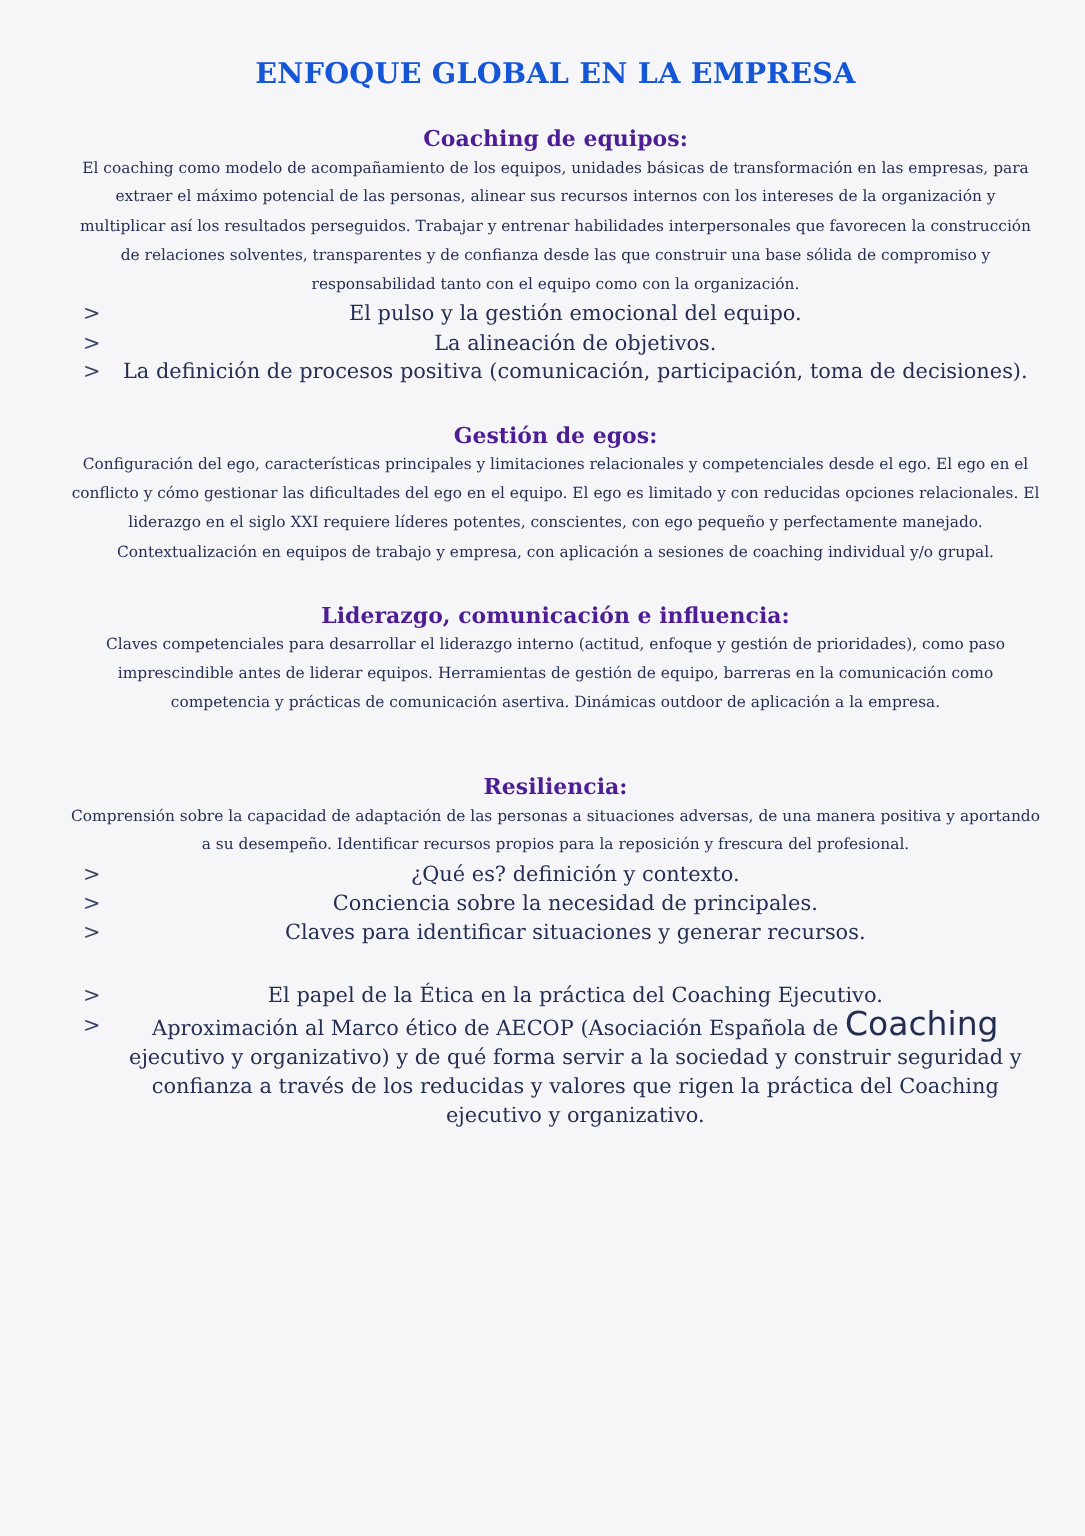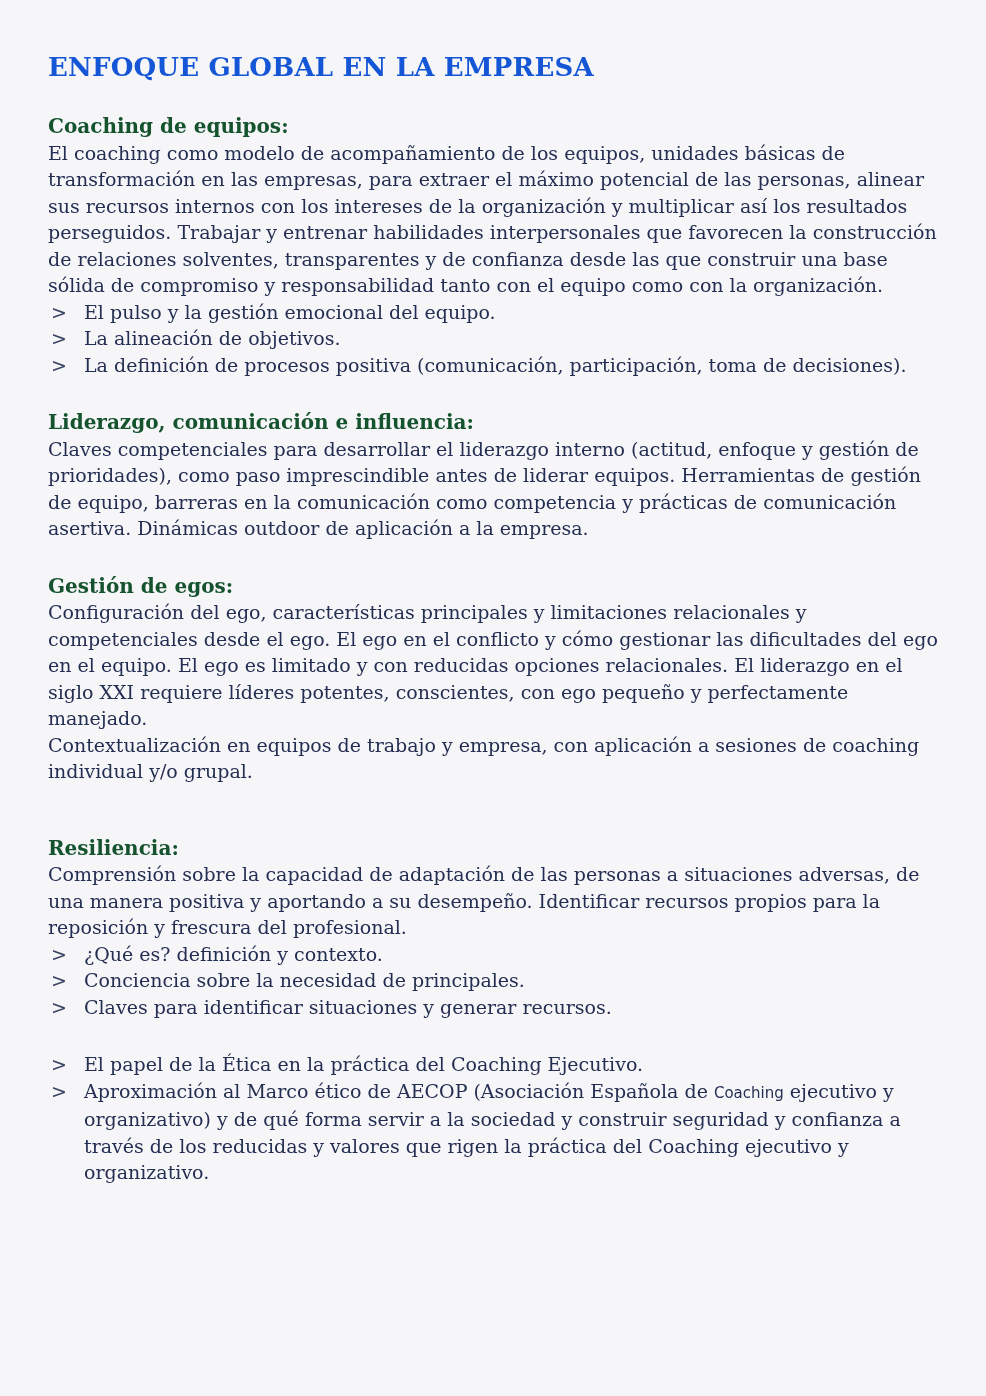--- a/index.html
+++ b/index.html
@@ -11,21 +11,22 @@
     height: 1396px;
     background: #f6f6f8;
     font-family: "DejaVu Serif", serif;
     color: #242e52;
     overflow: hidden;
   }
   .page {
     box-sizing: border-box;
     width: 986px;
     height: 1020px;
-    padding: 52px 40px 0 48px;
+    padding: 52px 40px 0 64px;
+    text-align: center;
   }
   .page-title {
     margin: 0 0 31px 0;
     font-size: 26px;
     font-weight: bold;
     color: #1556d7;
     letter-spacing: 0.2px;
   }
   .section {
     margin-top: 31px;
@@ -34,25 +35,25 @@
     margin-top: 0;
   }
   .section.gap-large {
     margin-top: 50px;
   }
   .section-heading {
     margin: 0;
     font-size: 20px;
     line-height: 26.5px;
     font-weight: bold;
-    color: #14532d;
+    color: #4c1d95;
   }
   .para {
     margin: 0;
-    font-size: 19px;
+    font-size: 14px;
     line-height: 26.5px;
     max-width: 898px;
   }
   .bullets {
     list-style: none;
     margin: 0;
     padding: 0;
   }
   .bullet {
     display: flex;
@@ -64,21 +65,21 @@
     flex: none;
     width: 33px;
     padding-left: 3px;
     color: #3a4565;
   }
   .bullet .btext {
     flex: 1;
   }
   .brand-word {
     font-family: "DejaVu Sans", sans-serif;
-    font-size: 15px;
+    font-size: 30px;
     line-height: 26.5px;
   }
 </style>
 </head>
 <body>
 
 <main class="page">
 
   <h1 class="page-title">ENFOQUE GLOBAL EN LA EMPRESA</h1>
 
@@ -95,28 +96,28 @@
         <span class="btext">La alineación de objetivos.</span>
       </li>
       <li class="bullet">
         <span class="marker">&gt;</span>
         <span class="btext">La definición de procesos positiva (comunicación, participación, toma de decisiones).</span>
       </li>
     </ul>
   </section>
 
   <section class="section">
-    <h2 class="section-heading">Liderazgo, comunicación e influencia:</h2>
-    <p class="para">Claves competenciales para desarrollar el liderazgo interno (actitud, enfoque y gestión de prioridades), como paso imprescindible antes de liderar equipos. Herramientas de gestión de equipo, barreras en la comunicación como competencia y prácticas de comunicación asertiva. Dinámicas outdoor de aplicación a la empresa.</p>
+    <h2 class="section-heading">Gestión de egos:</h2>
+    <p class="para">Configuración del ego, características principales y limitaciones relacionales y competenciales desde el ego. El ego en el conflicto y cómo gestionar las dificultades del ego en el equipo. El ego es limitado y con reducidas opciones relacionales. El liderazgo en el siglo XXI requiere líderes potentes, conscientes, con ego pequeño y perfectamente manejado.</p>
+    <p class="para">Contextualización en equipos de trabajo y empresa, con aplicación a sesiones de coaching individual y/o grupal.</p>
   </section>
 
   <section class="section">
-    <h2 class="section-heading">Gestión de egos:</h2>
-    <p class="para">Configuración del ego, características principales y limitaciones relacionales y competenciales desde el ego. El ego en el conflicto y cómo gestionar las dificultades del ego en el equipo. El ego es limitado y con reducidas opciones relacionales. El liderazgo en el siglo XXI requiere líderes potentes, conscientes, con ego pequeño y perfectamente manejado.</p>
-    <p class="para">Contextualización en equipos de trabajo y empresa, con aplicación a sesiones de coaching individual y/o grupal.</p>
+    <h2 class="section-heading">Liderazgo, comunicación e influencia:</h2>
+    <p class="para">Claves competenciales para desarrollar el liderazgo interno (actitud, enfoque y gestión de prioridades), como paso imprescindible antes de liderar equipos. Herramientas de gestión de equipo, barreras en la comunicación como competencia y prácticas de comunicación asertiva. Dinámicas outdoor de aplicación a la empresa.</p>
   </section>
 
   <section class="section gap-large">
     <h2 class="section-heading">Resiliencia:</h2>
     <p class="para">Comprensión sobre la capacidad de adaptación de las personas a situaciones adversas, de una manera positiva y aportando a su desempeño. Identificar recursos propios para la reposición y frescura del profesional.</p>
     <ul class="bullets">
       <li class="bullet">
         <span class="marker">&gt;</span>
         <span class="btext">¿Qué es? definición y contexto.</span>
       </li>

